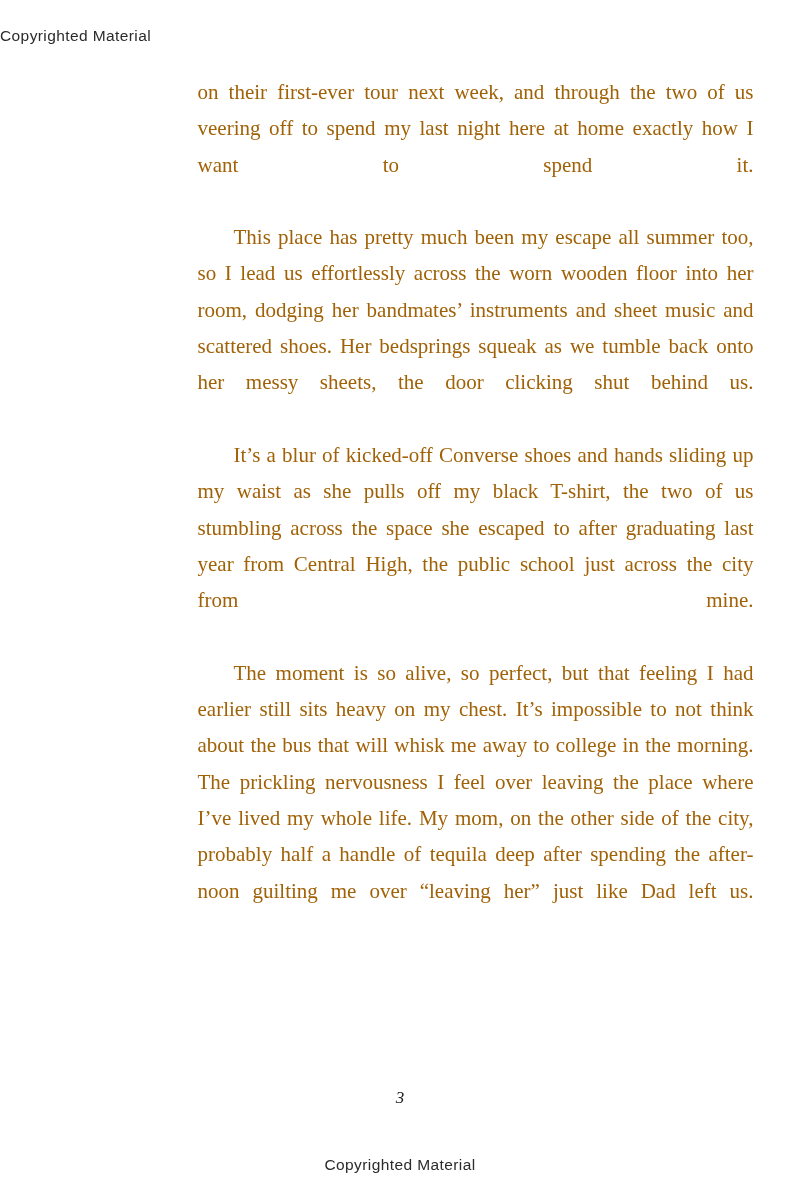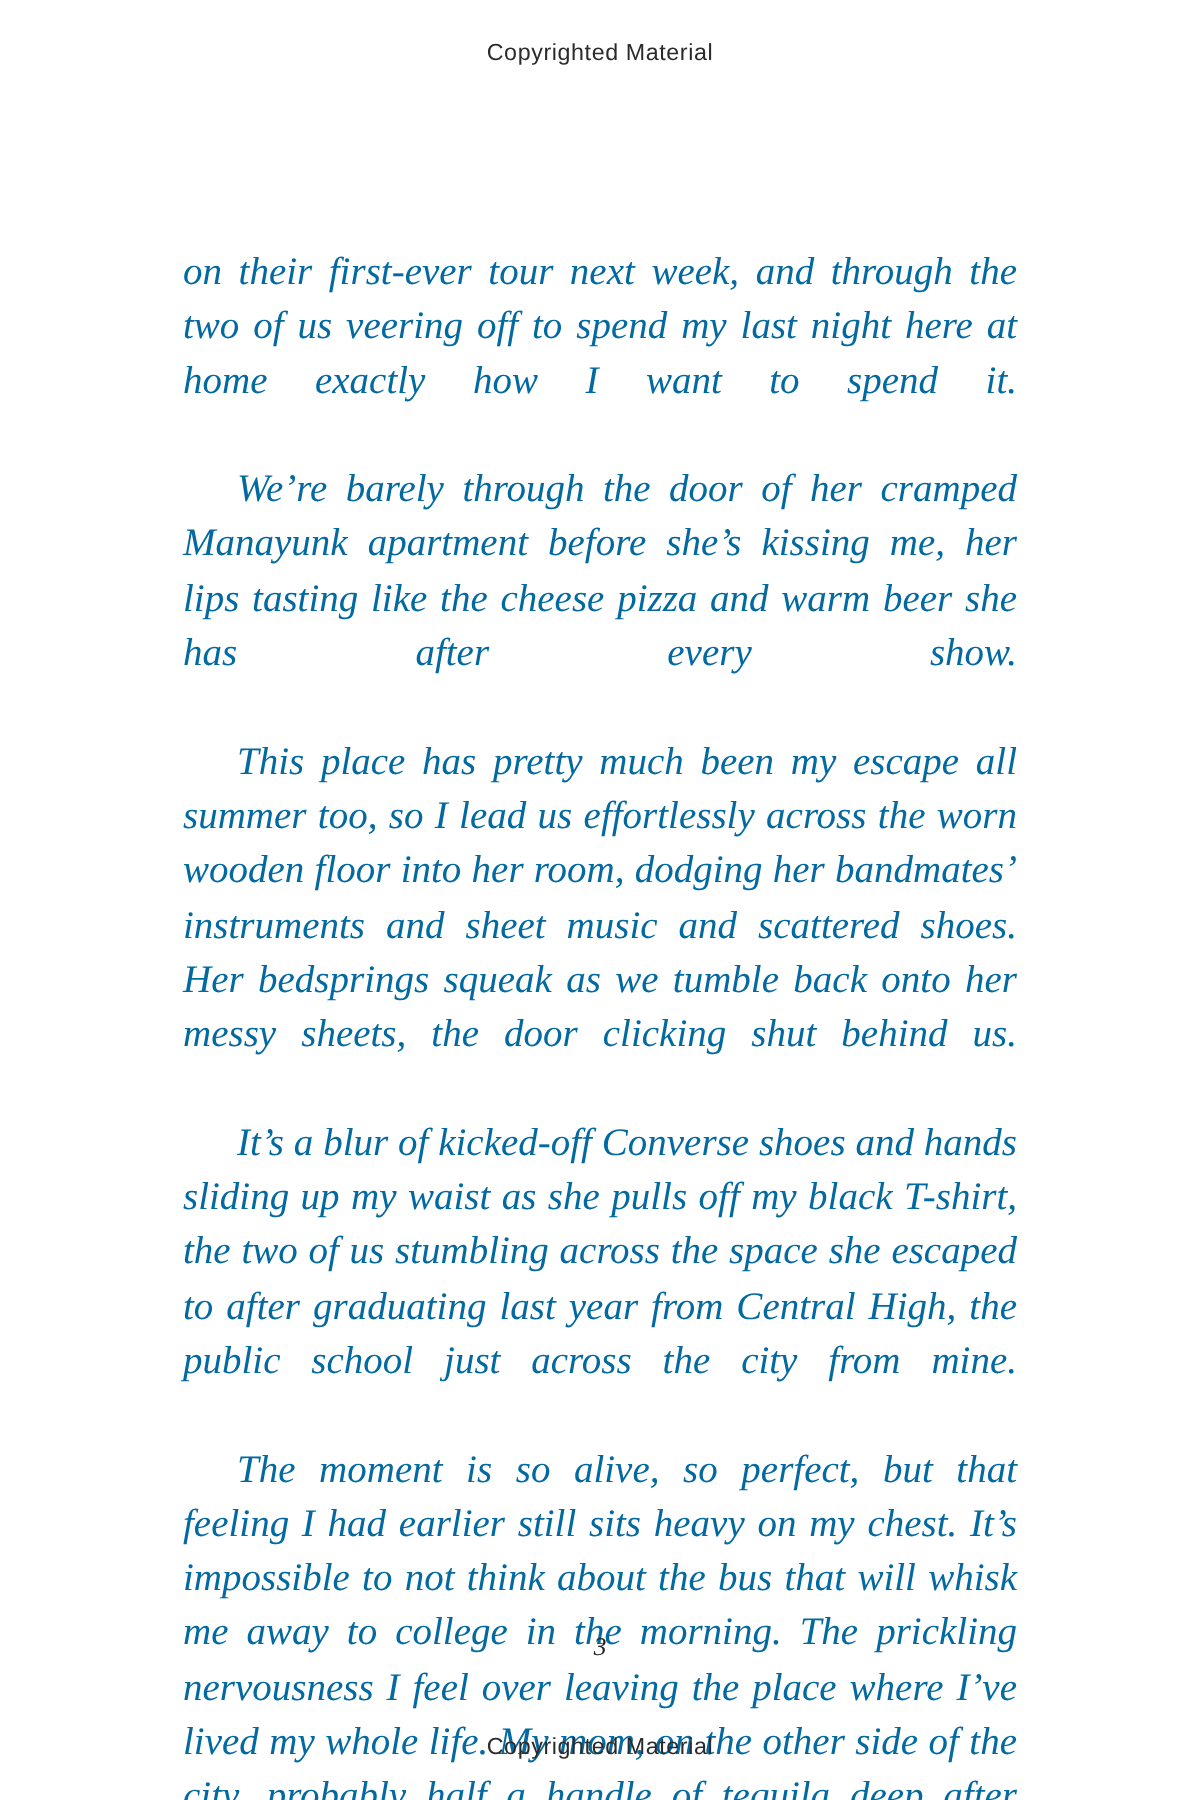--- a/index.html
+++ b/index.html
@@ -12,22 +12,21 @@
     height: 1200px;
     position: relative;
     font-family: "Liberation Serif", serif;
     color: #1a1a1a;
     overflow: hidden;
   }
   .page {
     position: absolute;
     inset: 0;
     display: flex;
-    flex-direction: column;
-    gap: 44px;
+    flex-direction: row;
   }
   .watermark {
     text-align: center;
     font-family: "Liberation Sans", sans-serif;
     font-size: 15.5px;
     letter-spacing: 0.4px;
     color: #2b2b2b;
   }
   .watermark-top {
     margin-top: 27px;
@@ -38,27 +37,26 @@
     right: 0;
     bottom: 26px;
   }
   .content {
     margin: 0 auto;
     width: 556px;
     padding-top: 74px;
   }
   .para {
     margin: 0;
-    font-size: 26px;
+    font-size: 21px;
     line-height: 36.3px;
     text-align: justify;
     text-justify: inter-word;
     hyphens: none;
-    color: #0369a1;
-    font-style: italic;
+    color: #a16207;
   }
   .para.indent {
     text-indent: 36px;
   }
   
   .para::after {
     content: "";
     display: inline-block;
     width: 100%;
   }
@@ -76,21 +74,20 @@
 </style>
 </head>
 <body>
 
 <div class="page">
 
   <div class="watermark watermark-top">Copyrighted Material</div>
 
   <div class="content">
     <p class="para">on their first-ever tour next week, and through the two of us veering off to spend my last night here at home exactly how I want to spend it.</p>
-    <p class="para indent">We’re barely through the door of her cramped Manayunk apartment before she’s kissing me, her lips tasting like the cheese pizza and warm beer she has after every show.</p>
     <p class="para indent">This place has pretty much been my escape all summer too, so I lead us effortlessly across the worn wooden floor into her room, dodging her bandmates’ instruments and sheet music and scattered shoes. Her bedsprings squeak as we tumble back onto her messy sheets, the door clicking shut behind us.</p>
     <p class="para indent">It’s a blur of kicked-off Converse shoes and hands sliding up my waist as she pulls off my black T-shirt, the two of us stumbling across the space she escaped to after graduating last year from Central High, the public school just across the city from mine.</p>
     <p class="para indent">The moment is so alive, so perfect, but that feeling I had earlier still sits heavy on my chest. It’s impossible to not think about the bus that will whisk me away to college in the morning. The prickling nervousness I feel over leaving the place where I’ve lived my whole life. My mom, on the other side of the city, probably half a handle of tequila deep after spending the after-noon guilting me over “leaving her” just like Dad left us.</p>
 
   </div>
 
   <div class="folio">3</div>
 
   <div class="watermark watermark-bottom">Copyrighted Material</div>
 

